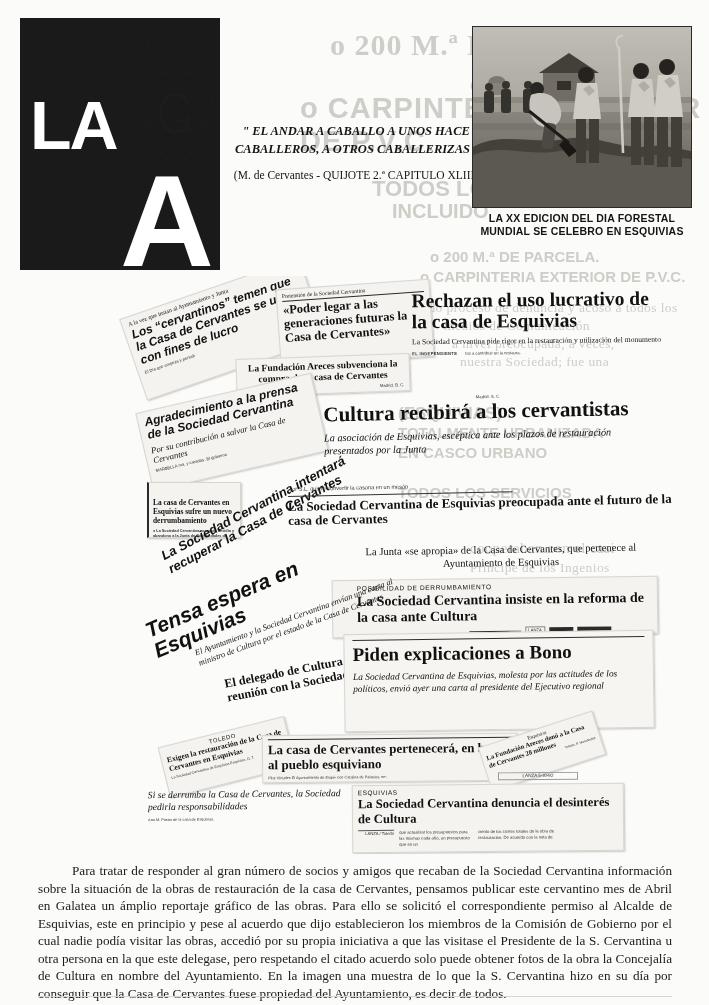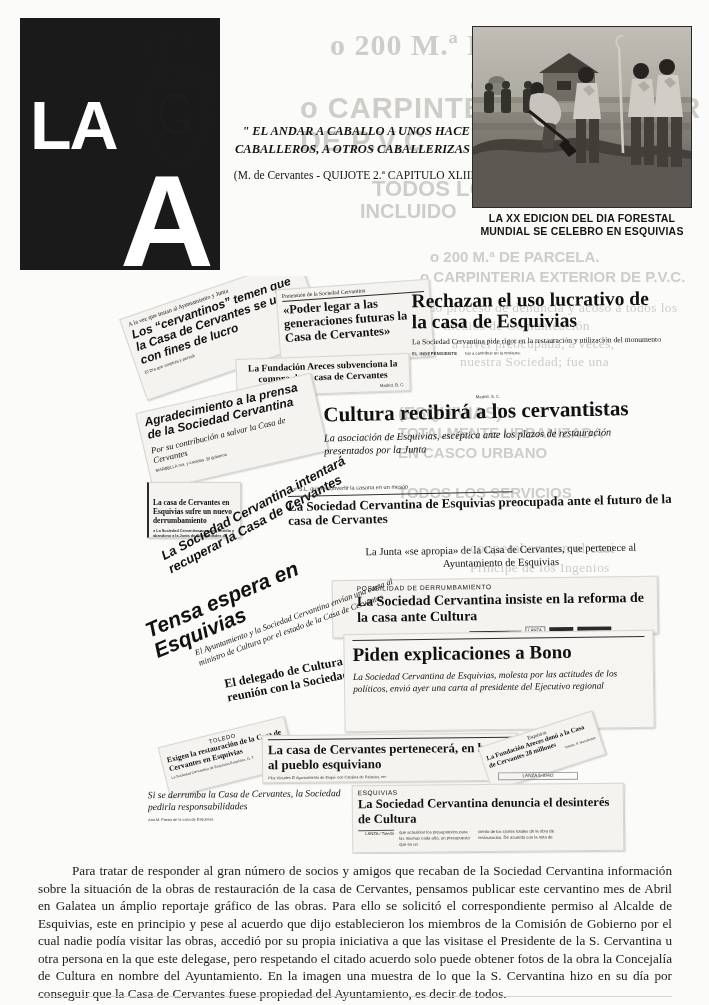--- a/index.html
+++ b/index.html
@@ -132,21 +132,21 @@
 </style>
 </head>
 <body>
 
 <div class="page">
 
   <div class="bleed bleed-serif" style="left:330px;top:28px;font-size:30px;font-weight:bold;letter-spacing:1px;">o 200 M.ª DE PARCELA.</div>
   <div class="bleed" style="left:300px;top:92px;font-size:29px;font-weight:bold;letter-spacing:1px;">o CARPINTERIA EXTERIOR DE P.V.C.</div>
   <div class="bleed" style="left:470px;top:78px;font-size:14px;letter-spacing:.5px;">Con la serenidad</div>
   <div class="bleed" style="left:372px;top:176px;font-size:22px;font-weight:bold;">TODOS LOS SERVICIOS</div>
-  <div class="bleed" style="left:360px;top:200px;font-size:20px;font-weight:bold;">INCLUIDO</div>
+  <div class="bleed" style="left:392px;top:200px;font-size:20px;font-weight:bold;">INCLUIDO</div>
   <div class="bleed" style="left:430px;top:248px;font-size:15px;font-weight:bold;">o 200 M.ª DE PARCELA.</div>
   <div class="bleed" style="left:420px;top:268px;font-size:15px;font-weight:bold;">o CARPINTERIA EXTERIOR DE P.V.C.</div>
   <div class="bleed bleed-serif" style="left:396px;top:300px;font-size:13.5px;letter-spacing:.4px;">dilatado proceso de denuncia y acoso a todos los</div>
   <div class="bleed bleed-serif" style="left:444px;top:318px;font-size:13.5px;letter-spacing:.4px;">medios de Comunicación</div>
   <div class="bleed bleed-serif" style="left:452px;top:336px;font-size:13.5px;letter-spacing:.4px;">a nivel preocupada, a veces,</div>
   <div class="bleed bleed-serif" style="left:460px;top:354px;font-size:13.5px;letter-spacing:.4px;">nuestra Sociedad; fue una</div>
   <div class="bleed" style="left:398px;top:404px;font-size:17px;font-weight:bold;">(ESQUIVIAS)</div>
   <div class="bleed" style="left:398px;top:424px;font-size:15px;font-weight:bold;">TOTALMENTE URBANIZADA</div>
   <div class="bleed" style="left:398px;top:444px;font-size:15px;font-weight:bold;">EN CASCO URBANO</div>
   <div class="bleed" style="left:398px;top:484px;font-size:15px;font-weight:bold;">TODOS LOS SERVICIOS</div>

